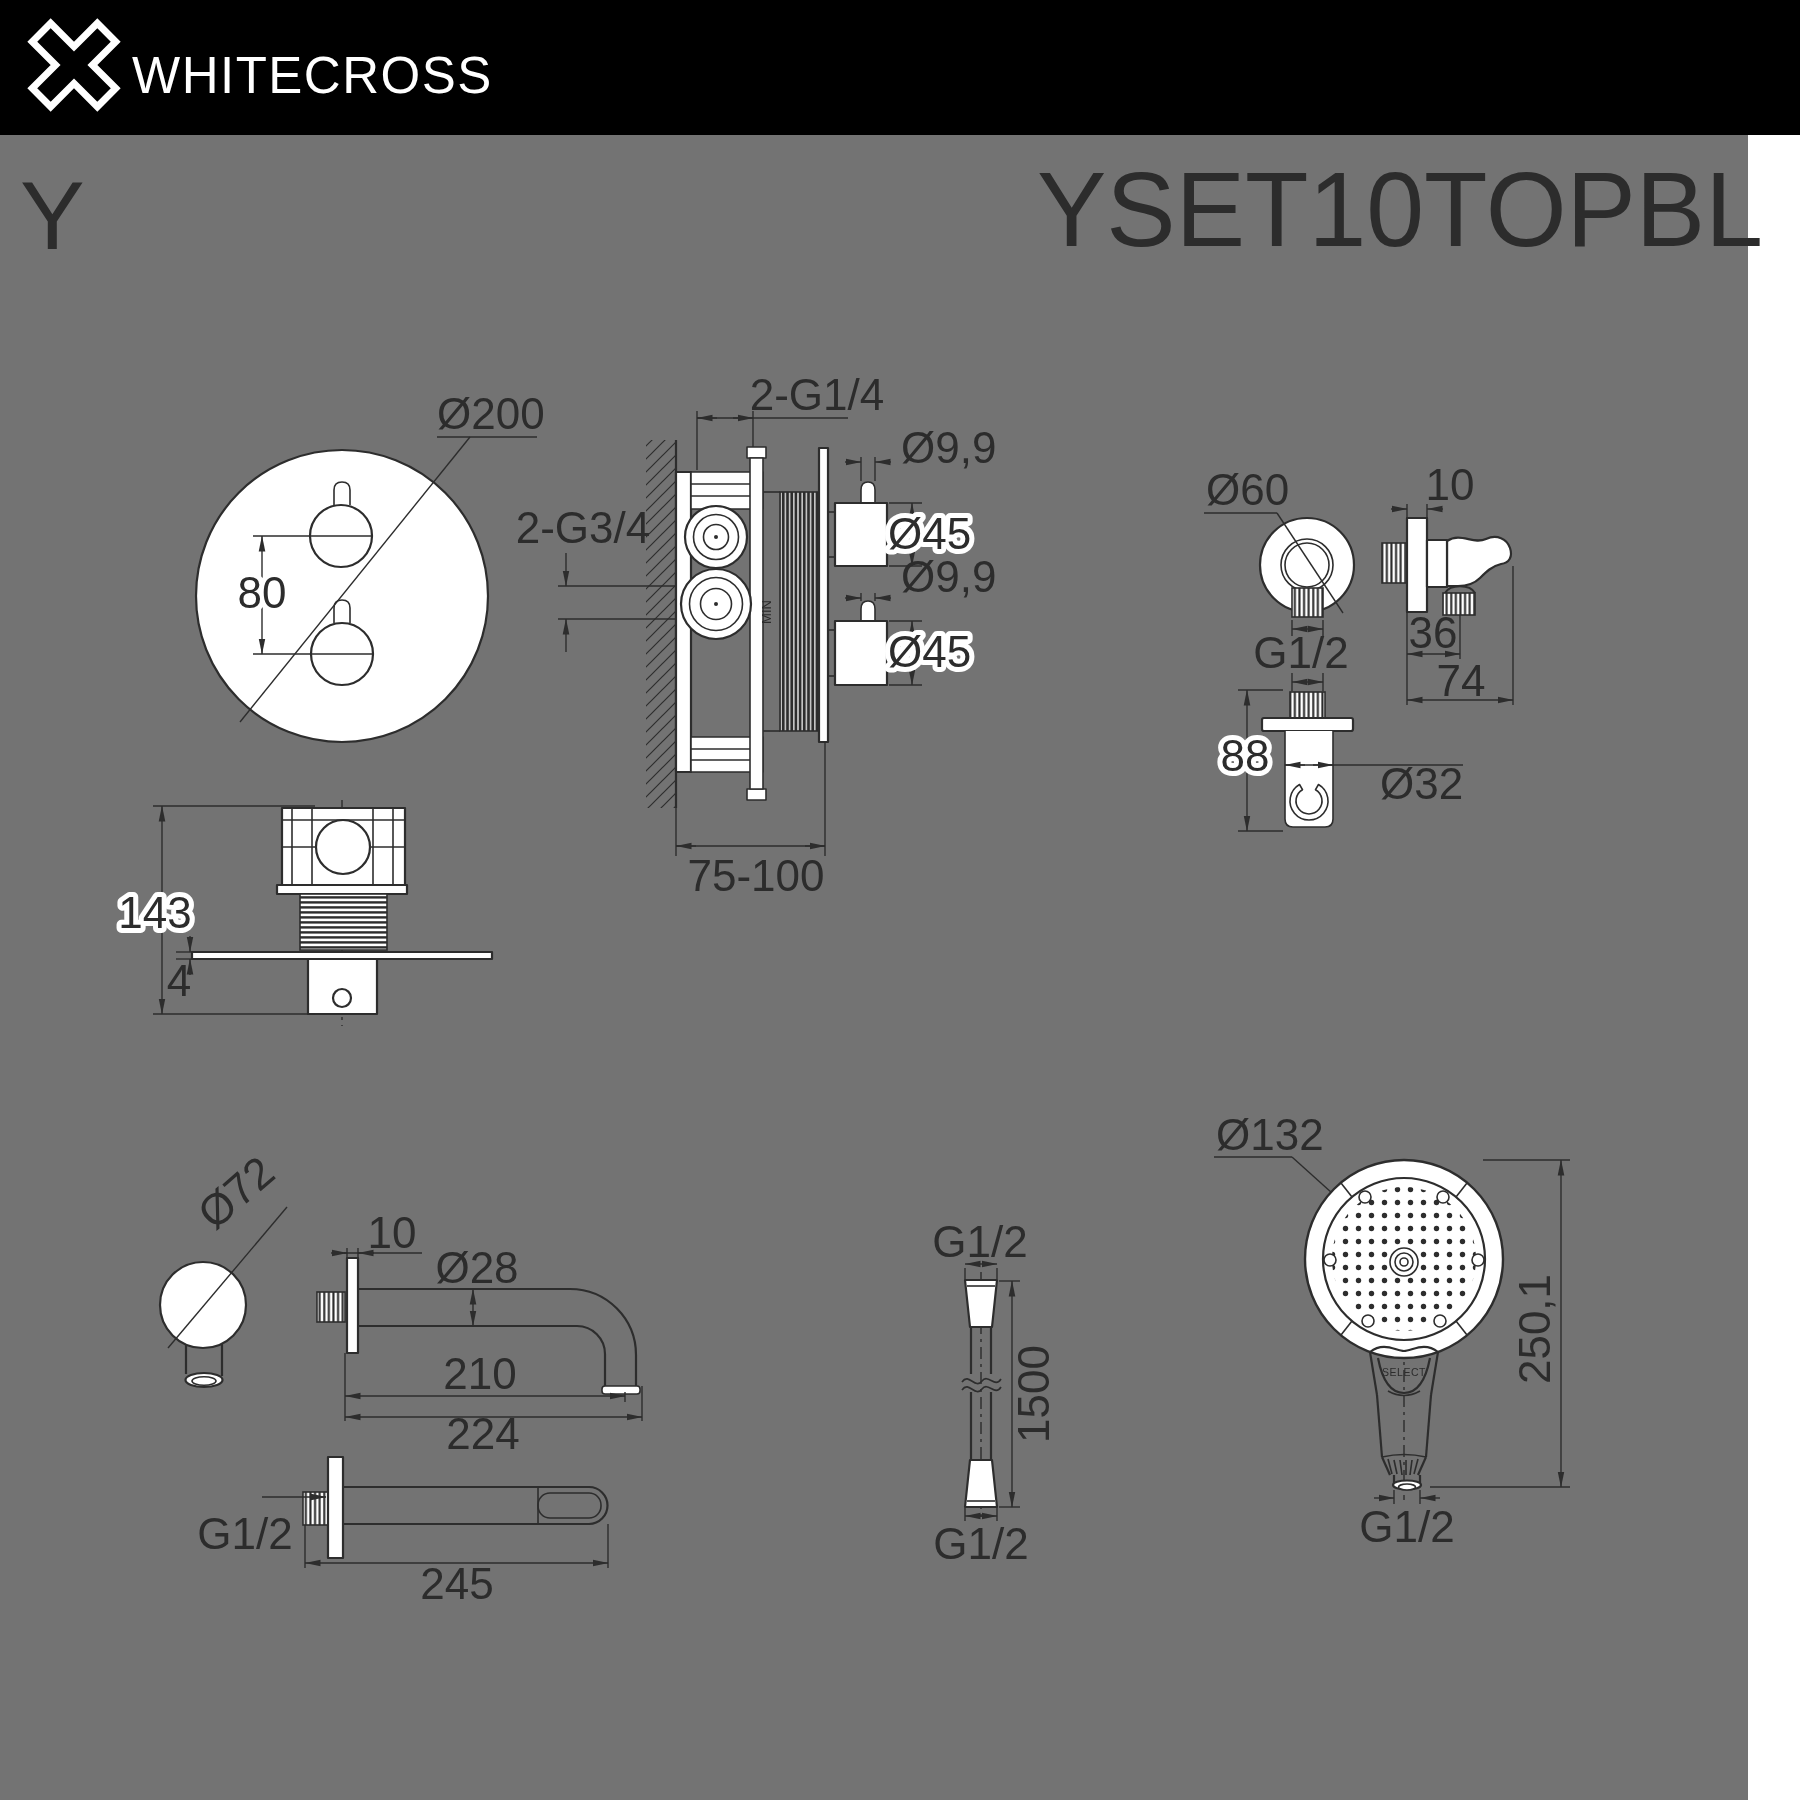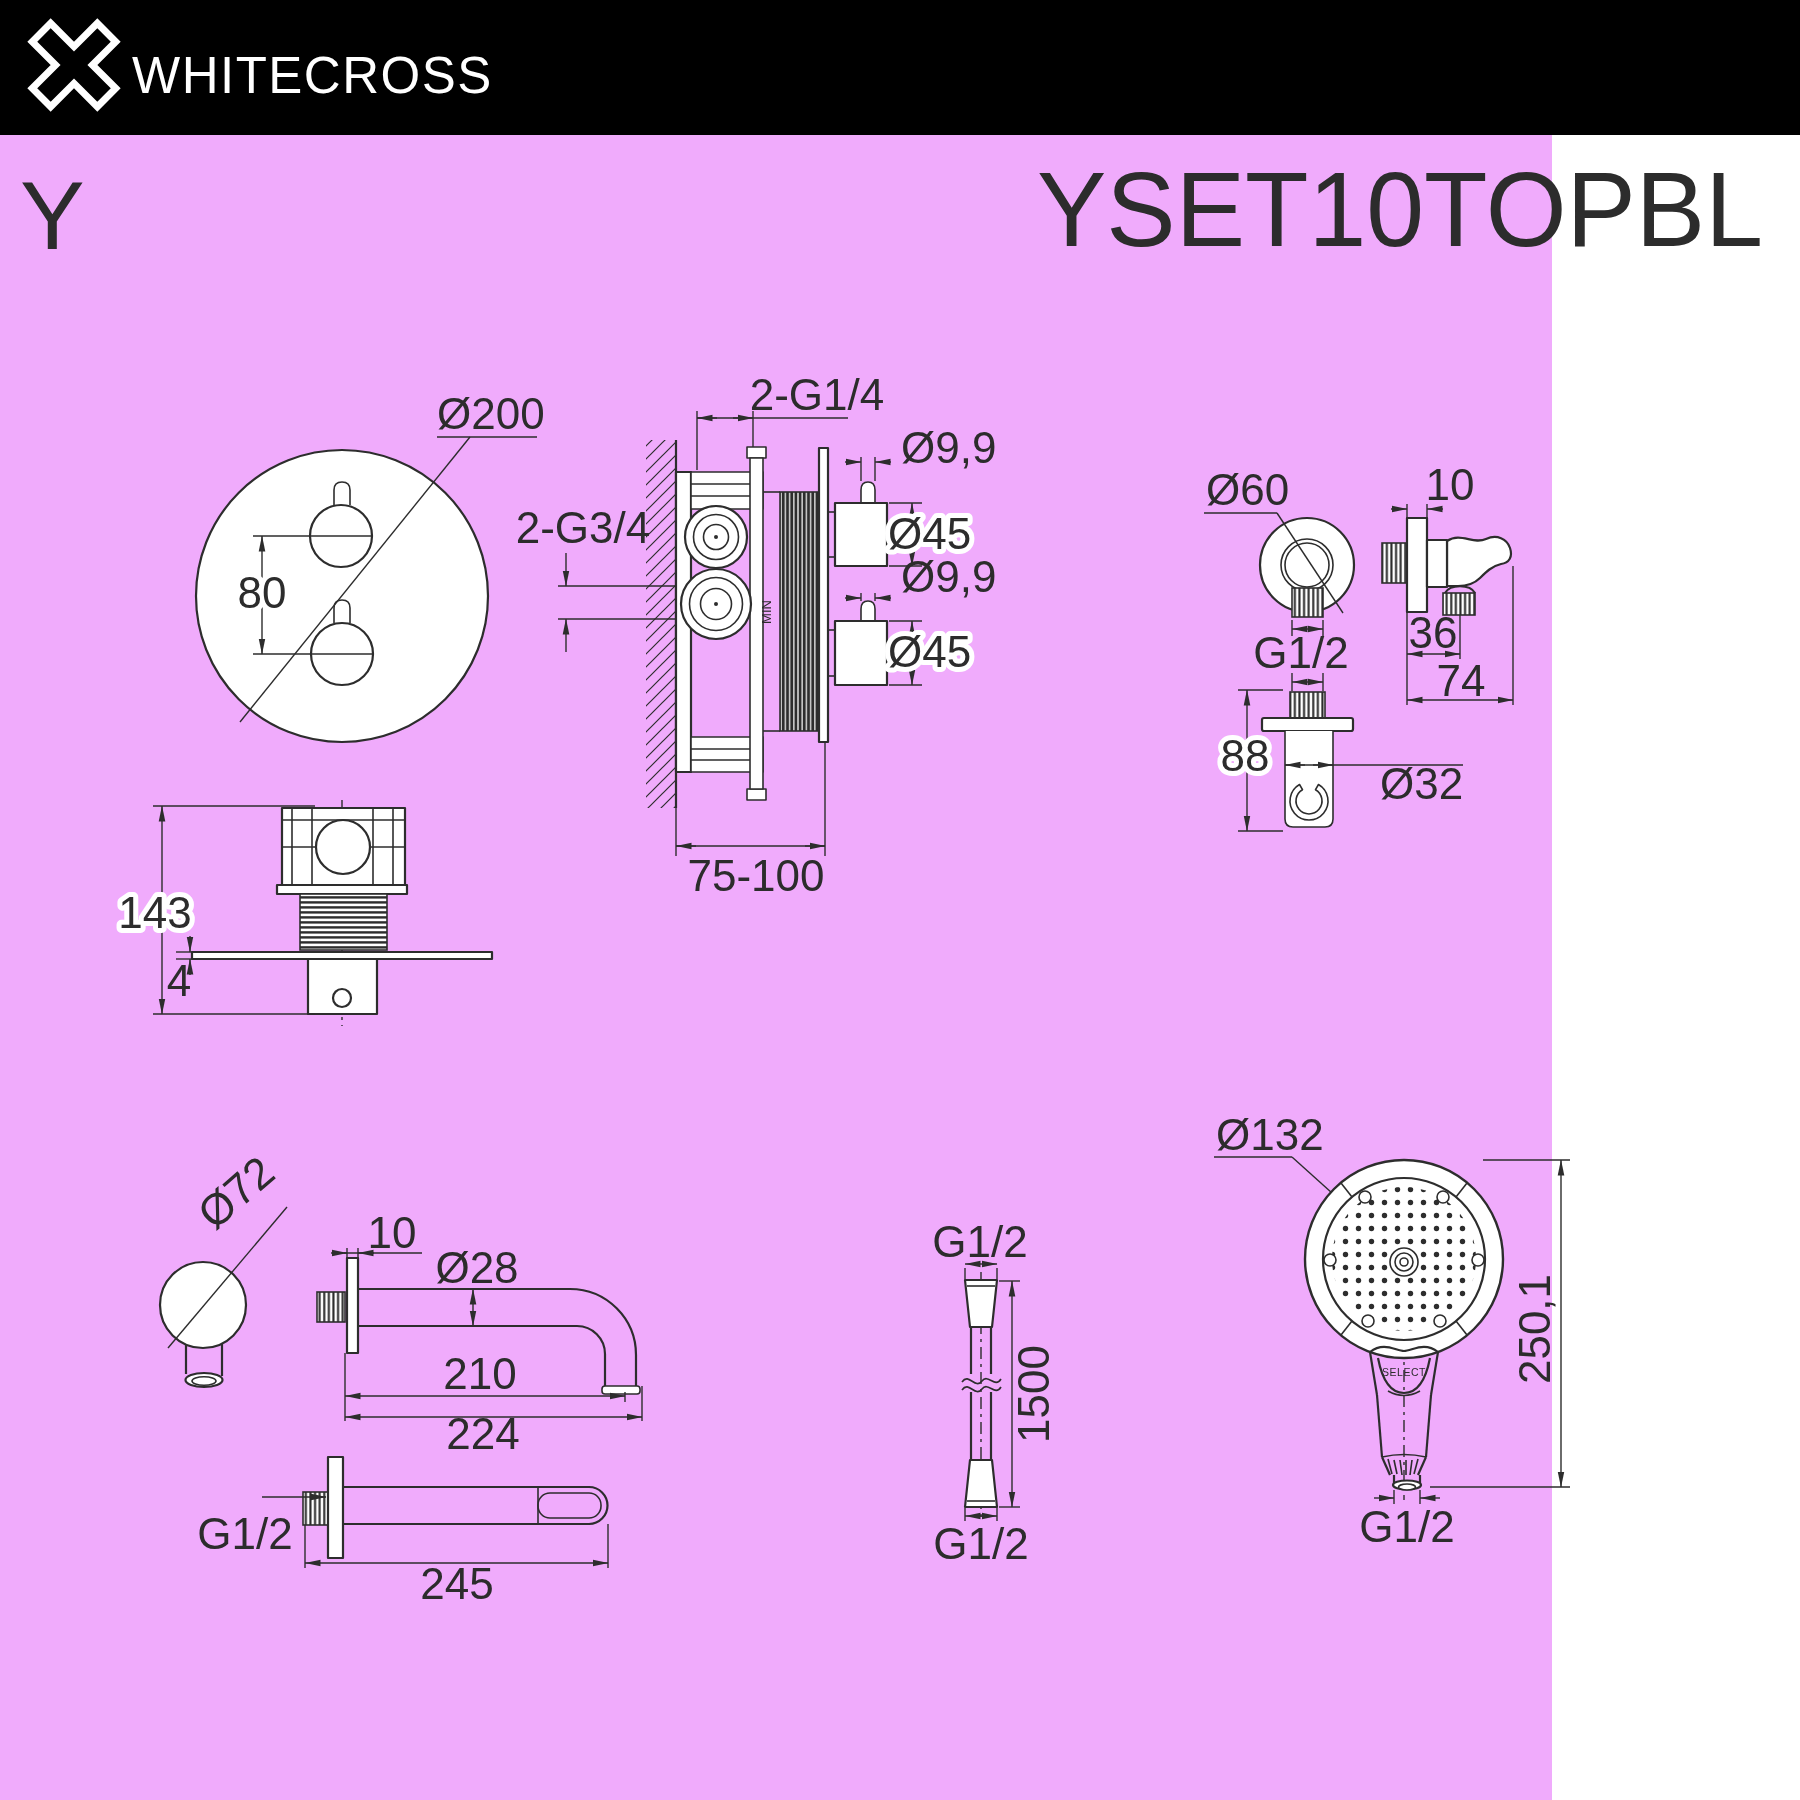--- a/index.html
+++ b/index.html
@@ -1,16 +1,16 @@
 <!DOCTYPE html>
 <html><head>
 <meta charset="utf-8">
 <style>
   html,body{margin:0;padding:0;background:#fff;}
-  #sheet{width:1552px;height:1800px;position:relative;background:#f0abfc;
+  #sheet{width:1748px;height:1800px;position:relative;background:#737373;
          font-family:"Liberation Sans",sans-serif;text-align:right;}
   svg{display:block;}
   svg text{font-family:"Liberation Sans",sans-serif;fill:#2c2c2c;}
   .t{font-size:44px;}
   .tb{font-size:97px;}
   .tm{font-size:105px;}
   .brand{font-size:51px;fill:#ffffff;letter-spacing:1.5px;font-weight:400;}
   .tiny{font-size:13px;}
   .sel{font-size:10.5px;letter-spacing:.5px;}
   .mid{text-anchor:middle;}

